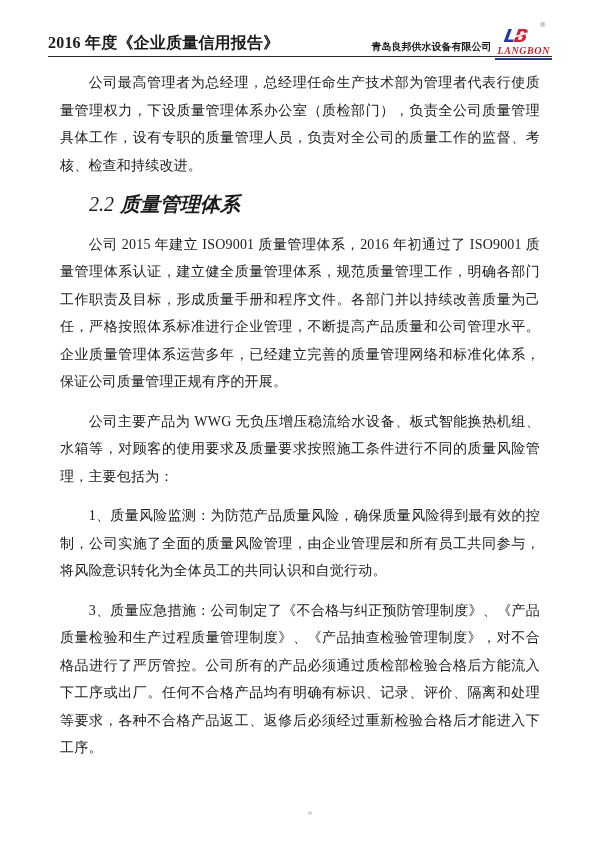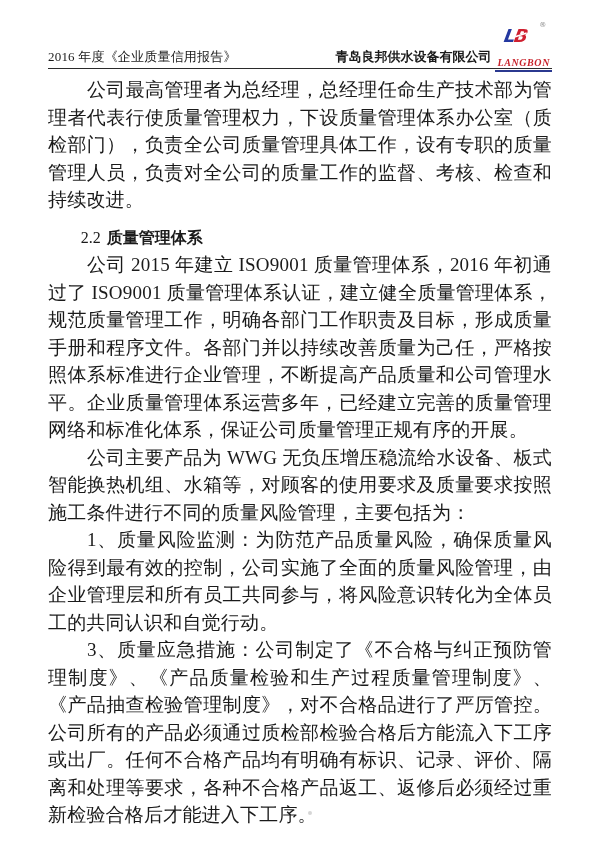--- a/index.html
+++ b/index.html
@@ -10,45 +10,44 @@
     color:#1a1a1a;
     box-sizing:border-box;
     padding:26px 48px 0 48px;
   }
   
   .hdr {
     display:flex; justify-content:space-between; align-items:flex-end;
     border-bottom:1.6px solid #2a2a2a; padding-bottom:2px;
   }
   .hdr-title {
-    font-size:13px; font-weight:normal; letter-spacing:0.2px; white-space:nowrap;text-align:right;
+    font-size:16px; font-weight:bold; letter-spacing:0.2px; white-space:nowrap;text-align:right;
   }
   .hdr-right { display:flex; align-items:flex-end; gap:4px; }
-  .company { font-size:13px; font-weight:bold; white-space:nowrap; }
+  .company { font-size:10px; font-weight:bold; white-space:nowrap; }
   .logo { display:flex; flex-direction:column; align-items:center; margin-bottom:-6px; }
   .logo-top { display:flex; align-items:flex-start; line-height:0; }
   .reg { font-size:7px; color:#8a8a8a; position:relative; top:-1px;
          font-family:"DejaVu Sans",sans-serif; }
   .brand {
     font-style:italic; font-weight:bold; font-size:10px; color:#c8232c;
     letter-spacing:0.6px; padding:0 2px 1px 2px;
     border-bottom:2.4px solid #2b3990; line-height:12px;
     font-family:"Liberation Serif","DejaVu Serif",serif;
-    margin-top:12px;
   }
   
   .content { margin-top:7px; }
   .body-p {
-    font-size:19px; line-height:27.5px; margin:0;
+    font-size:14px; line-height:27.5px; margin:12px;
     text-align:justify; text-justify:inter-character;
     text-indent:2.05em; letter-spacing:0.2px;font-family:Liberation Serif, serif;
   }
   .sec {
-    font-size:16px; line-height:27.5px; margin:10px 0 0 0;
-    padding-left:2.05em; font-weight:normal;
+    font-size:20px; line-height:27.5px; margin:10px 0 0 0;
+    padding-left:2.05em; font-weight:normal;font-style:italic;
   }
   .sec .num { margin-right:6px; }
   .sec .ttl { font-weight:bold; }
   .speck {
     position:absolute; left:308px; top:811px; width:4px; height:4px;
     border-radius:50%; background:#b5b5b5; opacity:0.55;
   }
 </style>
 </head>
 <body>

